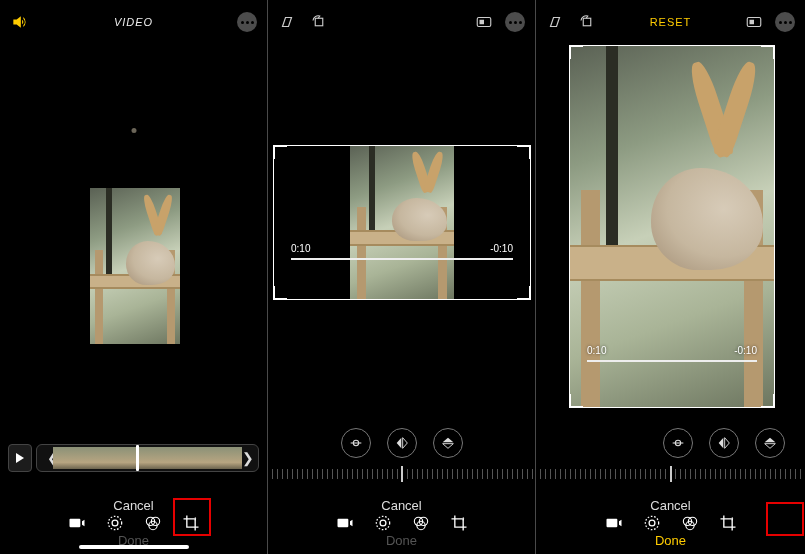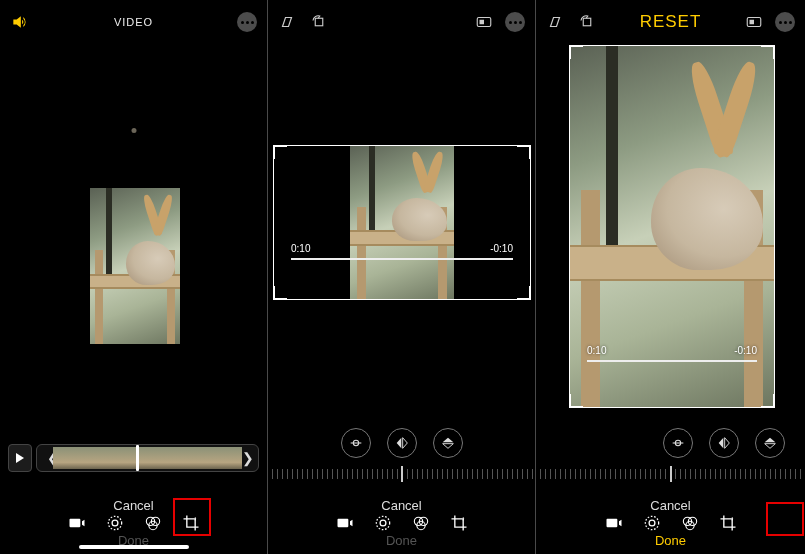--- a/index.html
+++ b/index.html
@@ -3,27 +3,27 @@
 <meta charset="utf-8">
 <style>
   * { box-sizing: border-box; margin: 0; padding: 0; }
   html, body { width: 805px; height: 554px; background: #fff; font-family: -apple-system, "Helvetica Neue", Arial, sans-serif; overflow: hidden; }
   .stage { display: flex; width: 805px; height: 554px; }
   .phone { position: relative; flex: 0 0 268px; height: 554px; background: #000; border-right: 1px solid #4a4a4a; }
   .phone:last-child { border-right: none; }
   
   .header { position: absolute; top: 0; left: 0; right: 0; height: 44px; display: flex; align-items: center; justify-content: space-between; padding: 0 10px; }
   .header-left { display: flex; gap: 14px; align-items: center; }
-  .header-center { position: absolute; left: 50%; transform: translateX(-50%); font-size: 11px; letter-spacing: 1px; color: #eee; }
+  .header-center { position: absolute; left: 50%; transform: translateX(-50%); font-size: 11px; letter-spacing: 1px; color: #eee; font-style: italic; }
   .header-right { display: flex; gap: 12px; align-items: center; }
   .dot { width: 5px; height: 5px; border-radius: 50%; background: #6b6558; position: absolute; left: 50%; top: 128px; transform: translateX(-50%); }
   .more-btn { width: 20px; height: 20px; border-radius: 50%; background: #4c4c4c; display: flex; align-items: center; justify-content: center; color: #000; }
   .more-dots { display: flex; gap: 2px; }
   .more-dots span { width: 3px; height: 3px; border-radius: 50%; background: #000; }
-  .reset { color: #ffcc00; font-size: 17px; letter-spacing: 1px; position: absolute; left: 50%; transform: translateX(-50%); }
+  .reset { color: #ffcc00; font-size: 11px; letter-spacing: 1px; position: absolute; left: 50%; transform: translateX(-50%); }
   .skew-ico, .rot-ico, .aspect-ico { width: 18px; height: 18px; display: inline-block; }
   
   .preview1 { position: absolute; left: 90px; top: 188px; width: 90px; height: 156px; }
   .preview2 { position: absolute; left: 5px; right: 4px; top: 145px; height: 155px; }
   .preview3 { position: absolute; left: 33px; right: 30px; top: 45px; height: 363px; }
   .crop-frame { position: absolute; inset: 0; border: 1px solid #fff; }
   .corner { position: absolute; width: 14px; height: 14px; border: 2px solid #fff; }
   .corner.tl { top: -1px; left: -1px; border-right: none; border-bottom: none; }
   .corner.tr { top: -1px; right: -1px; border-left: none; border-bottom: none; }
   .corner.bl { bottom: -1px; left: -1px; border-right: none; border-top: none; }

